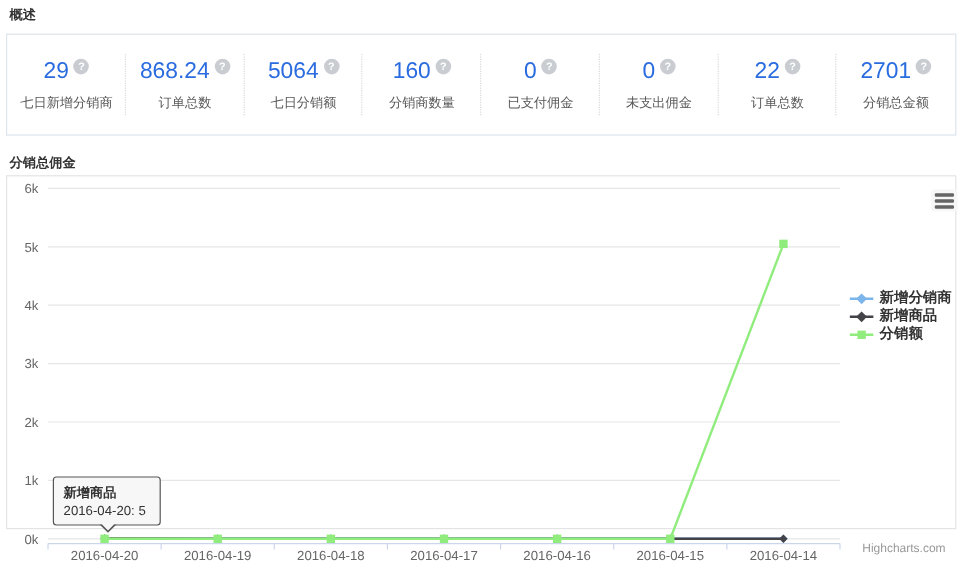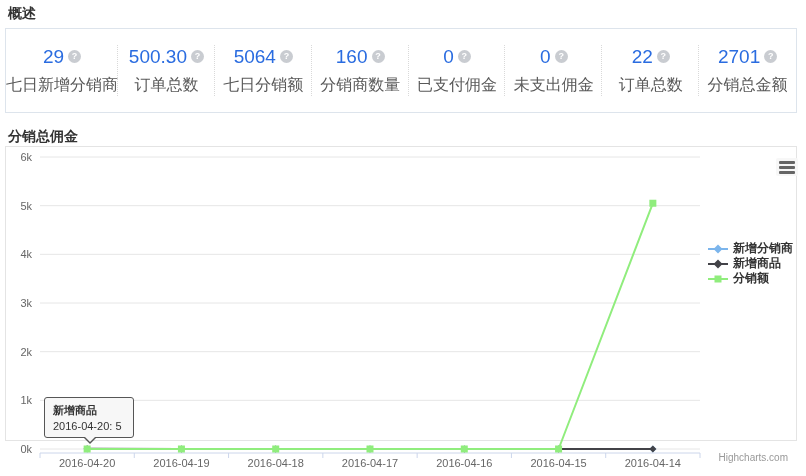--- a/index.html
+++ b/index.html
@@ -1,34 +1,34 @@
 <!DOCTYPE html>
 <html><head>
 <meta charset="utf-8">
 <style>
   * { margin:0; padding:0; box-sizing:border-box; }
   html,body { background:#fff; }
   body { font-family:"Liberation Sans","DejaVu Sans",sans-serif; }
   .page { position:relative; width:806px; height:476px; background:#fff; overflow:hidden; }
 
-  .section-title { position:absolute; left:8px; font-size:14px; font-weight:bold; color:#333; }
+  .section-title { position:absolute; left:8px; font-size:11px; font-weight:bold; color:#333; }
   .title-overview { top:5px; }
   .title-trend { top:128px; }
 
   .stats-panel { position:absolute; left:5px; top:28px; width:792px; height:85px;
     background:#fff; border:1px solid #dde4ec; display:flex; align-items:stretch; }
   .stat-card { flex:1 1 0; position:relative; display:flex; flex-direction:column;
     align-items:center; justify-content:center; }
   .stat-card:not(:last-child)::after { content:""; position:absolute; right:0; top:16px;
     bottom:16px; border-right:1px dotted #d9d9d9; }
-  .stat-top { display:flex; align-items:center; gap:4px; }
+  .stat-top { display:flex; align-items:flex-start; gap:4px; }
   .stat-value { font-size:19px; color:#2a6ce0; }
   .help-icon { width:13px; height:13px; border-radius:50%; background:#c9ccd1; color:#fff;
     font-size:9px; line-height:13px; text-align:center; font-weight:bold; cursor:pointer; }
-  .stat-label { margin-top:7px; font-size:16px; color:#595959; white-space:nowrap; }
+  .stat-label { margin-top:7px; font-size:11px; color:#595959; white-space:nowrap; }
 
   .chart-panel { position:absolute; left:5px; top:146px; width:792px; height:295px;
     background:#fff; border:1px solid #e4e4e4; }
   .chart-svg { position:absolute; left:0; top:0; }
 
   .export-btn { position:absolute; left:770px; top:11px; width:22px; height:18px;
     background:#f7f7f7; border-radius:2px; display:flex; flex-direction:column;
     justify-content:center; gap:2px; padding:0 3px; cursor:pointer; }
   .export-btn span { display:block; height:3px; background:#666; border-radius:1px; }
 
@@ -60,21 +60,21 @@
   <div class="stats-panel" id="stats-panel">
       <div class="stat-card">
         <div class="stat-top">
           <span class="stat-value">29</span>
           <span class="help-icon">?</span>
         </div>
         <div class="stat-label">七日新增分销商</div>
       </div>
       <div class="stat-card">
         <div class="stat-top">
-          <span class="stat-value">500.30</span>
+          <span class="stat-value">868.24</span>
           <span class="help-icon">?</span>
         </div>
         <div class="stat-label">订单总数</div>
       </div>
       <div class="stat-card">
         <div class="stat-top">
           <span class="stat-value">5064</span>
           <span class="help-icon">?</span>
         </div>
         <div class="stat-label">七日分销额</div>

